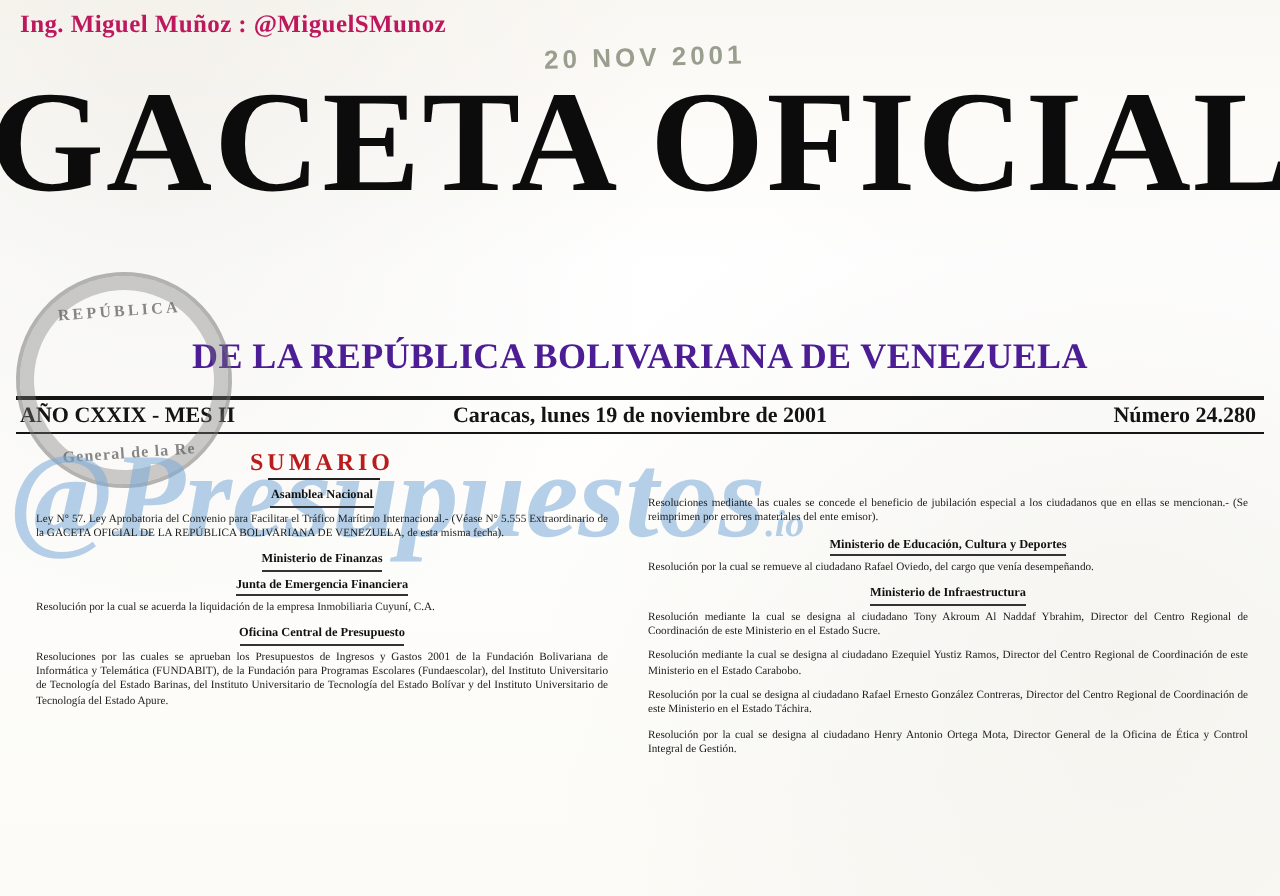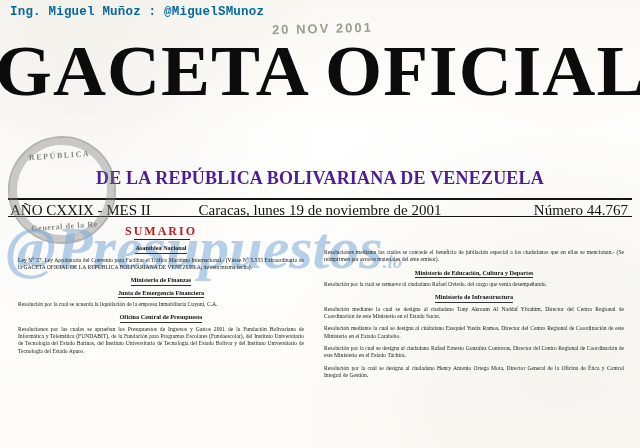--- a/index.html
+++ b/index.html
@@ -25,24 +25,24 @@
       radial-gradient(circle at 88% 74%, rgba(180,170,150,0.10) 0%, rgba(255,255,255,0) 45%),
       linear-gradient(180deg, rgba(250,248,243,1) 0%, rgba(255,255,255,1) 30%, rgba(252,251,247,1) 100%);
     pointer-events: none;
   }
 
   
   .credit {
     position: absolute;
     top: 5px;
     left: 10px;
-    font-family: Liberation Mono, monospace;
+    font-family: Liberation Serif, serif;
     font-size: 12.5px;
     font-weight: bold;
-    color: #0369a1;
+    color: #be185d;
     letter-spacing: 0.2px;
   }
 
   
   .date-stamp {
     position: absolute;
     top: 21px;
     left: 272px;
     font-family: "Liberation Sans", sans-serif;
     font-size: 13px;
@@ -102,22 +102,22 @@
   }
 
   
   .issue-line {
     position: absolute;
     top: 201px;
     left: 8px;
     width: 624px;
     height: 15px;
     font-family: "Liberation Serif", serif;
-    font-size: 15px;
-    font-weight: normal;
+    font-size: 11px;
+    font-weight: bold;
     color: #141414;
   }
   .issue-left   { position: absolute; left: 2px;  top: 1px; }
   .issue-center { position: absolute; left: 0; top: 1px; width: 624px; text-align: center; }
   .issue-right  { position: absolute; right: 4px; top: 1px; }
 
   
   .seal {
     position: absolute;
     left: 8px;
@@ -250,21 +250,21 @@
     <div class="masthead-title">GACETA OFICIAL</div>
   </div>
   <div class="masthead-sub">DE LA REPÚBLICA BOLIVARIANA DE VENEZUELA</div>
 
   <div class="rule-main"></div>
   <div class="rule-main-2"></div>
 
   <div class="issue-line">
     <span class="issue-left">AÑO CXXIX - MES II</span>
     <span class="issue-center">Caracas, lunes 19 de noviembre de 2001</span>
-    <span class="issue-right">Número 44.767</span>
+    <span class="issue-right">Número 24.280</span>
   </div>
 
   <div class="seal">
     <div class="seal-top">REPÚBLICA</div>
     <div class="seal-bottom">General de la Re</div>
   </div>
 
   <div class="watermark">
     <span>@Presupuestos</span><span class="watermark-tld">.io</span>
   </div>

